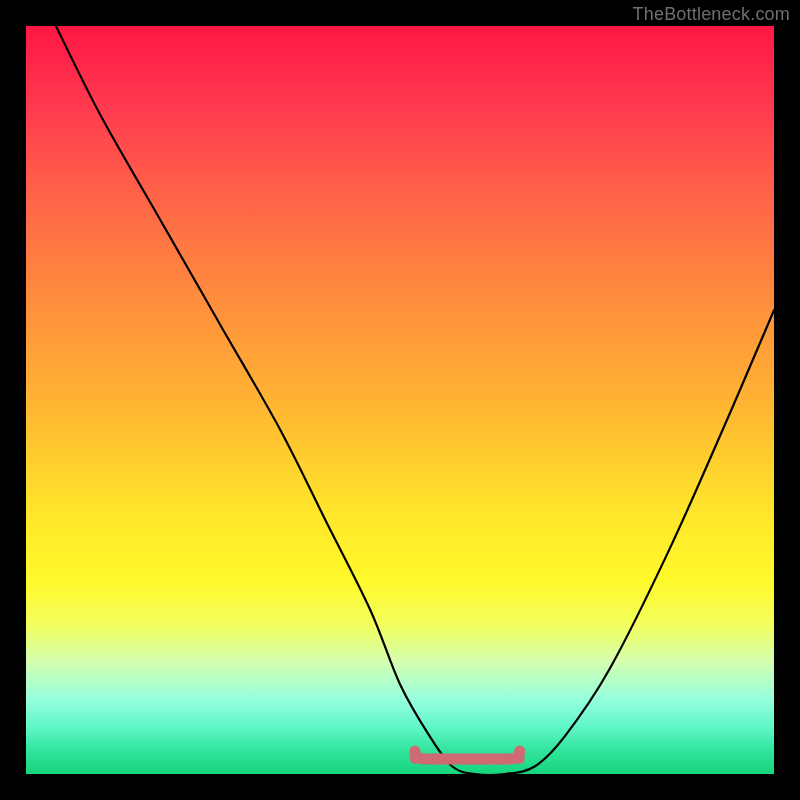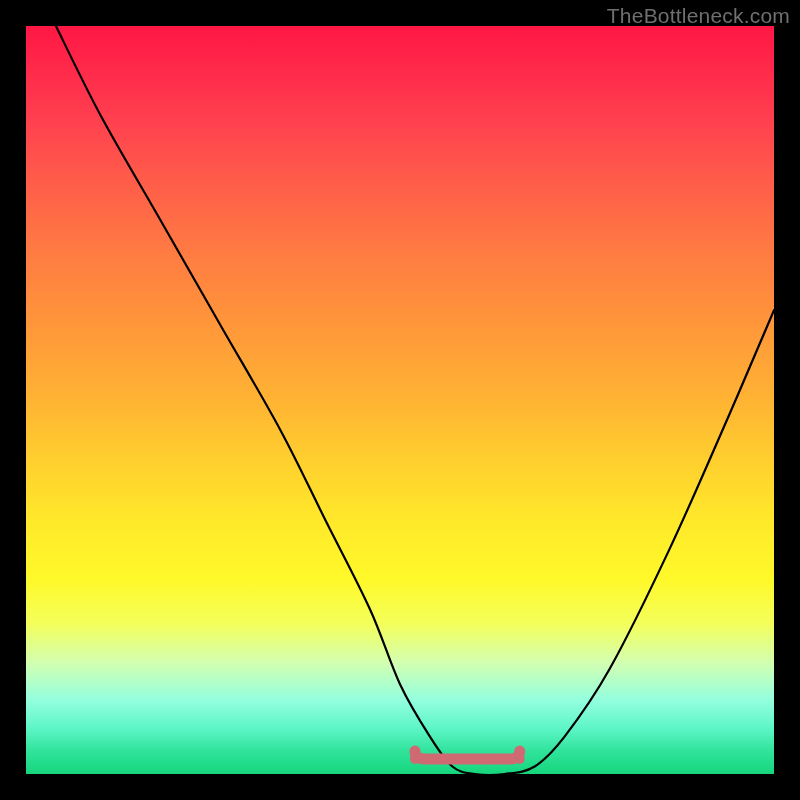--- a/index.html
+++ b/index.html
@@ -42,21 +42,21 @@
       #5cf5c6 94%,
       #2fe39a 97%,
       #16d57c 100%
     );
   }
   .watermark {
     position: absolute;
     top: 4px;
     right: 10px;
     color: #6f6f6f;
-    font-size: 21px;
+    font-size: 18px;
     font-weight: 500;
     letter-spacing: 0.2px;
     user-select: none;
   }
   svg.curves {
     position: absolute;
     left: 0;
     top: 0;
     width: 748px;
     height: 748px;

